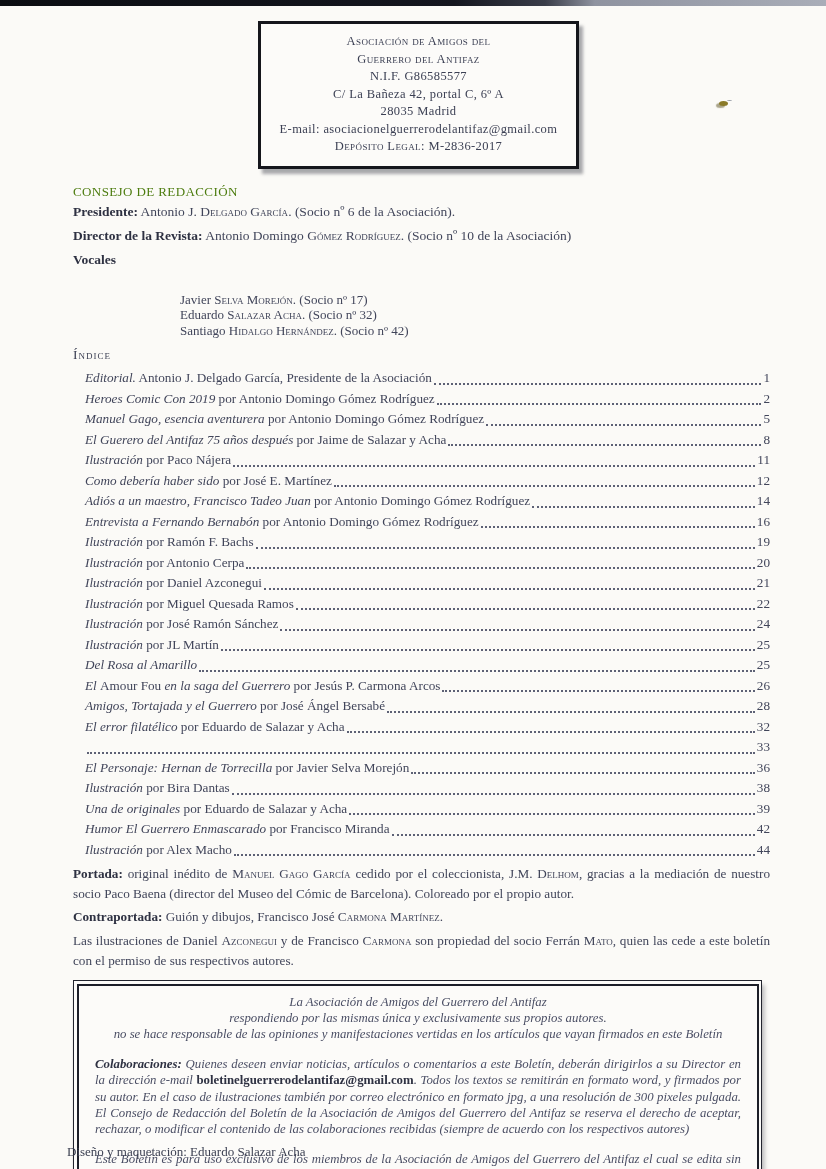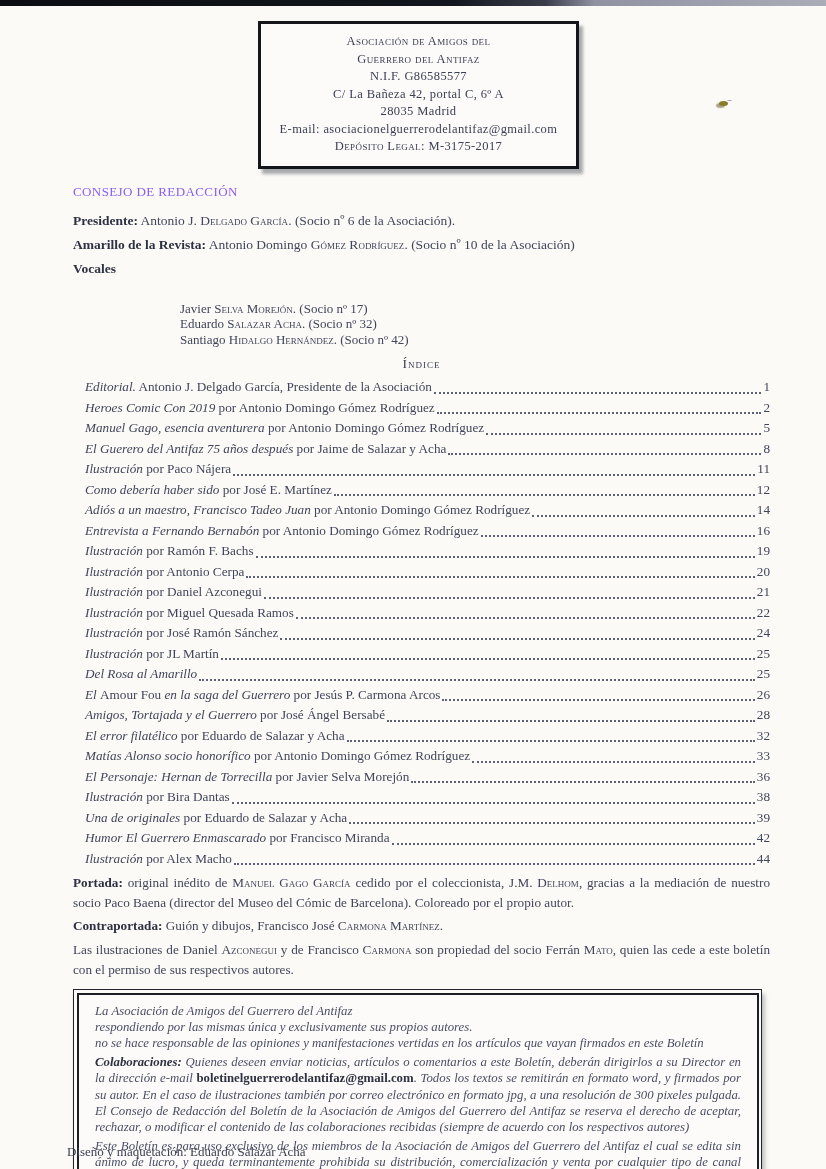--- a/index.html
+++ b/index.html
@@ -20,74 +20,74 @@
   }
   .assoc-box {
     margin:21px 0 0 258px; width:321px;
     border:3px solid #15161c; background:#fcfbf9;
     padding:9px 10px 10px; text-align:center;
     box-shadow:4px 5px 3px rgba(45,47,60,.4);
   }
   .assoc-line { font-size:12.5px; line-height:17.5px; letter-spacing:.4px; color:#3c4054; }
   .content { padding:0 56px 0 73px; }
   .consejo { margin-top:15px; }
-  .consejo-heading { font-size:13px; letter-spacing:.4px; color:#8b5cf6; margin-bottom:9px; }
+  .consejo-heading { font-size:13px; letter-spacing:.4px; color:#4d7c0f; }
   .consejo-line { font-size:13.5px; line-height:24px; }
   .vocales-list { margin-left:107px;margin-top:20px; }
   .vocal-line { font-size:13px; line-height:15.5px; }
   .indice-title {
-    text-align:center; font-variant:small-caps; font-size:13.5px;
+    font-variant:small-caps; font-size:13.5px;
     letter-spacing:1px; margin-top:9px; color:#3a3e52;
   }
   .toc { margin:5px 0 0 12px; }
   .toc-row { display:flex; align-items:flex-end; font-size:13.2px; line-height:20.5px; }
   .toc-text { white-space:nowrap; }
   .toc-leader { flex:1 1 auto; margin:0 2px; border-bottom:2px dotted #5d6175; margin-bottom:4px; min-width:10px; }
   .toc-page { white-space:nowrap; }
   .note-para { font-size:13.2px; line-height:20px; text-align:justify; margin-top:3.5px; }
   .b { font-weight:bold; color:#2e3142; }
   .i { font-style:italic; }
   .sc { font-variant:small-caps; }
   .disc-outer {
     margin-top:9px; width:689px;
     border:1px solid #22242e; padding:3px 2px 2px 3px; background:#fcfbf9;
     box-shadow:0 4px 2px -1px rgba(35,37,48,.55), 3px 5px 4px rgba(35,37,48,.25);
   }
   .disc-inner { border:2px solid #1c1e28; padding:8px 16px 10px; }
   .box-center-line {
-    font-style:italic; font-size:12.8px; line-height:16.2px; color:#4a4e64;
-  }
-  .box-para { font-size:12.8px; line-height:16.2px; text-align:justify; color:#4a4e64; margin-top:3px; }
+    text-align:center; font-style:italic; font-size:12.8px; line-height:16.2px; color:#4a4e64;
+  }
+  .box-para { font-size:12.8px; line-height:16.2px; text-align:justify; color:#4a4e64; margin-top:14px; }
   .footer-credit { position:absolute; left:67px; top:1144px; font-size:13px; color:#3c4052; }
 </style>
 </head>
 <body>
 
 <div class="page">
   <div class="scan-strip"></div>
   <div class="ink-speck"></div>
 
   <div class="assoc-box">
     <div id="assoc-lines">
         <div class="assoc-line"><span class="sc">Asociación de Amigos del</span></div>
         <div class="assoc-line"><span class="sc">Guerrero del Antifaz</span></div>
         <div class="assoc-line"><span>N.I.F. G86585577</span></div>
         <div class="assoc-line"><span>C/ La Bañeza 42, portal C, 6º A</span></div>
         <div class="assoc-line"><span>28035 Madrid</span></div>
         <div class="assoc-line"><span>E-mail: asociacionelguerrerodelantifaz@gmail.com</span></div>
-        <div class="assoc-line"><span class="sc">Depósito Legal</span><span>: M-3175-2017</span></div>
+        <div class="assoc-line"><span class="sc">Depósito Legal</span><span>: M-2836-2017</span></div>
       </div>
   </div>
 
   <div class="content">
     <div class="consejo">
       <div class="consejo-heading">CONSEJO DE REDACCIÓN</div>
       <div id="consejo-lines">
           <div class="consejo-line"><span class="b">Presidente:</span><span> Antonio J. </span><span class="sc">Delgado García</span><span>. (Socio nº 6 de la Asociación).</span></div>
-          <div class="consejo-line"><span class="b">Amarillo de la Revista:</span><span> Antonio Domingo </span><span class="sc">Gómez Rodríguez</span><span>. (Socio nº 10 de la Asociación)</span></div>
+          <div class="consejo-line"><span class="b">Director de la Revista:</span><span> Antonio Domingo </span><span class="sc">Gómez Rodríguez</span><span>. (Socio nº 10 de la Asociación)</span></div>
           <div class="consejo-line"><span class="b">Vocales</span></div>
         </div>
       <div class="vocales-list" id="vocales-list">
           <div class="vocal-line"><span>Javier </span><span class="sc">Selva Morejón</span><span>. (Socio nº 17)</span></div>
           <div class="vocal-line"><span>Eduardo </span><span class="sc">Salazar Acha</span><span>. (Socio nº 32)</span></div>
           <div class="vocal-line"><span>Santiago </span><span class="sc">Hidalgo Hernández</span><span>. (Socio nº 42)</span></div>
         </div>
     </div>
 
     <div class="indice-title">Índice</div>
@@ -177,21 +177,20 @@
           <span class="toc-text"><span class="i">Amigos, Tortajada y el Guerrero</span><span> por José Ángel Bersabé</span></span>
           <span class="toc-leader"></span>
           <span class="toc-page">28</span>
         </div>
         <div class="toc-row">
           <span class="toc-text"><span class="i">El error filatélico</span><span> por Eduardo de Salazar y Acha</span></span>
           <span class="toc-leader"></span>
           <span class="toc-page">32</span>
         </div>
         <div class="toc-row">
-          <span class="toc-text"><span class="i">Matías Alonso socio honorífico</span><span> por Antonio Domingo Gómez Rodríguez</span></span>
           <span class="toc-leader"></span>
           <span class="toc-page">33</span>
         </div>
         <div class="toc-row">
           <span class="toc-text"><span class="i">El Personaje: Hernan de Torrecilla</span><span> por Javier Selva Morejón</span></span>
           <span class="toc-leader"></span>
           <span class="toc-page">36</span>
         </div>
         <div class="toc-row">
           <span class="toc-text"><span class="i">Ilustración</span><span> por Bira Dantas</span></span>

